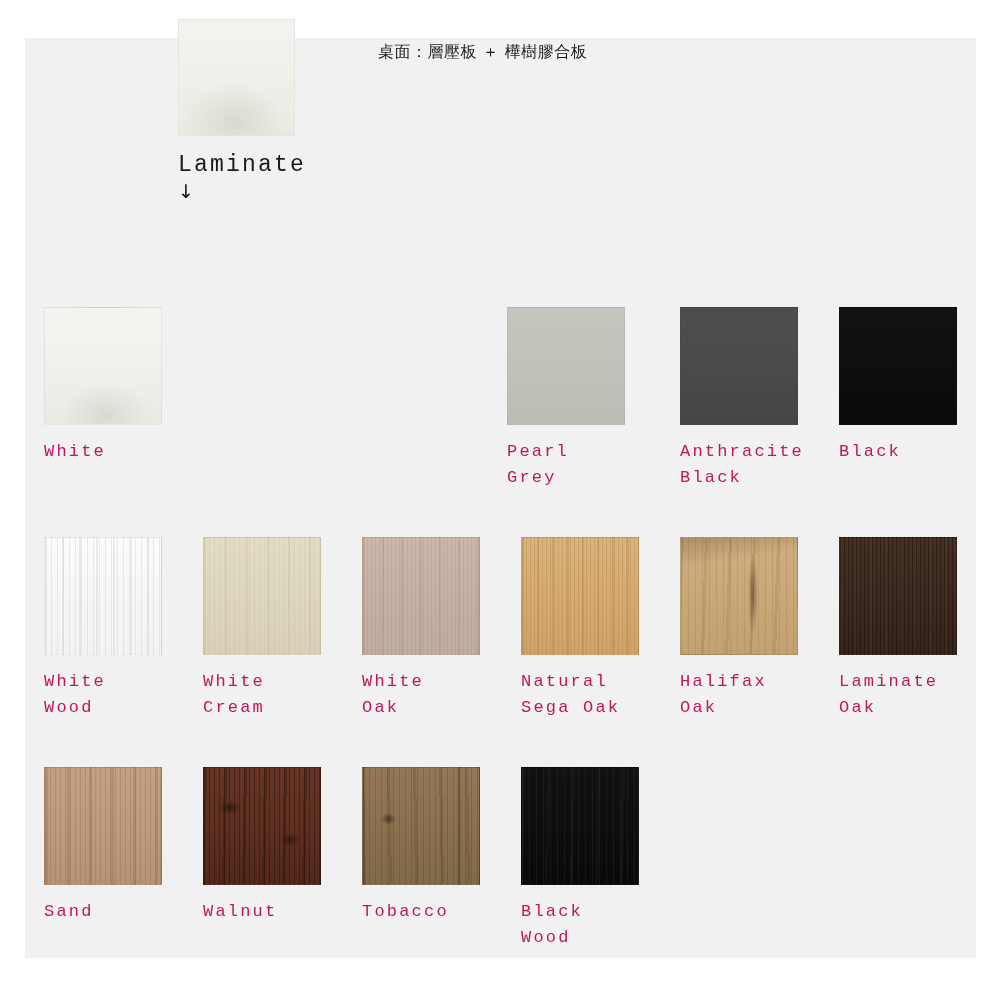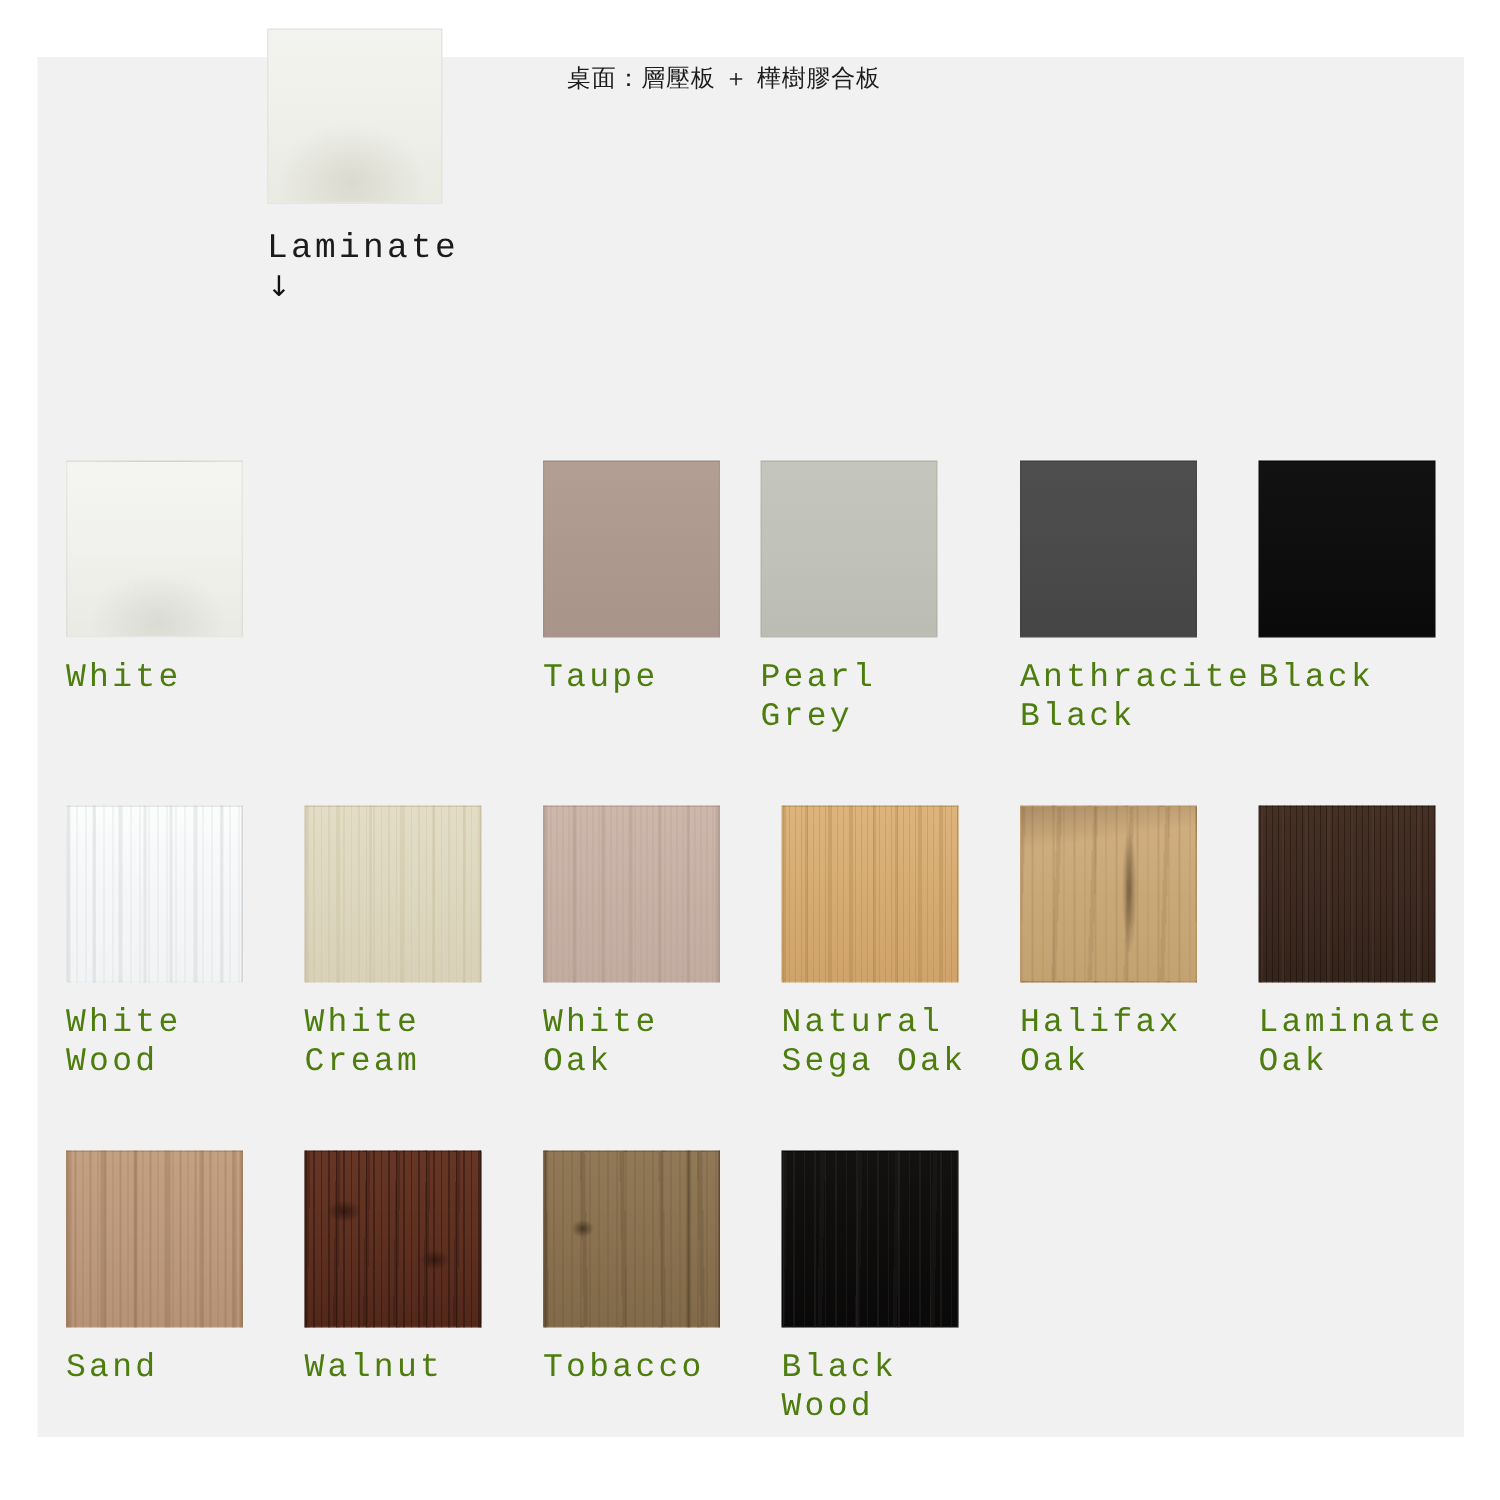--- a/index.html
+++ b/index.html
@@ -113,23 +113,23 @@
   .swatch-chip {
     width: 118px;
     height: 118px;
     position: relative;
     overflow: hidden;
     border: 1px solid rgba(0,0,0,0.05);
   }
 
   .swatch-name {
     font-family: "Liberation Mono", "DejaVu Sans Mono", monospace;
-    font-size: 22px;
+    font-size: 17px;
     letter-spacing: 2.2px;
-    color: #4d7c0f;
+    color: #be185d;
     line-height: 26px;
     margin-top: 14px;
     white-space: pre-line;
   }
 
   
   .tex-white {
     background:
       radial-gradient(ellipse 60% 45% at 52% 92%, rgba(198,198,188,0.45) 0%, rgba(198,198,188,0) 65%),
       linear-gradient(180deg, #f4f5f0 0%, #f0f1ec 50%, #e9eae4 100%);
@@ -294,24 +294,20 @@
     <div id="caption">桌面：層壓板 ＋ 樺樹膠合板</div>
   </div>
 
   <div id="grid">
 
     <div class="swatch-row">
       <div class="swatch-cell" style="left:0px">
         <div class="swatch-chip tex-white"></div>
         <div class="swatch-name">White</div>
       </div>
-      <div class="swatch-cell" style="left:318px">
-        <div class="swatch-chip tex-taupe"></div>
-        <div class="swatch-name">Taupe</div>
-      </div>
       <div class="swatch-cell" style="left:463px">
         <div class="swatch-chip tex-pearlgrey"></div>
         <div class="swatch-name">Pearl
 Grey</div>
       </div>
       <div class="swatch-cell" style="left:636px">
         <div class="swatch-chip tex-anthracite"></div>
         <div class="swatch-name">Anthracite
 Black</div>
       </div>

